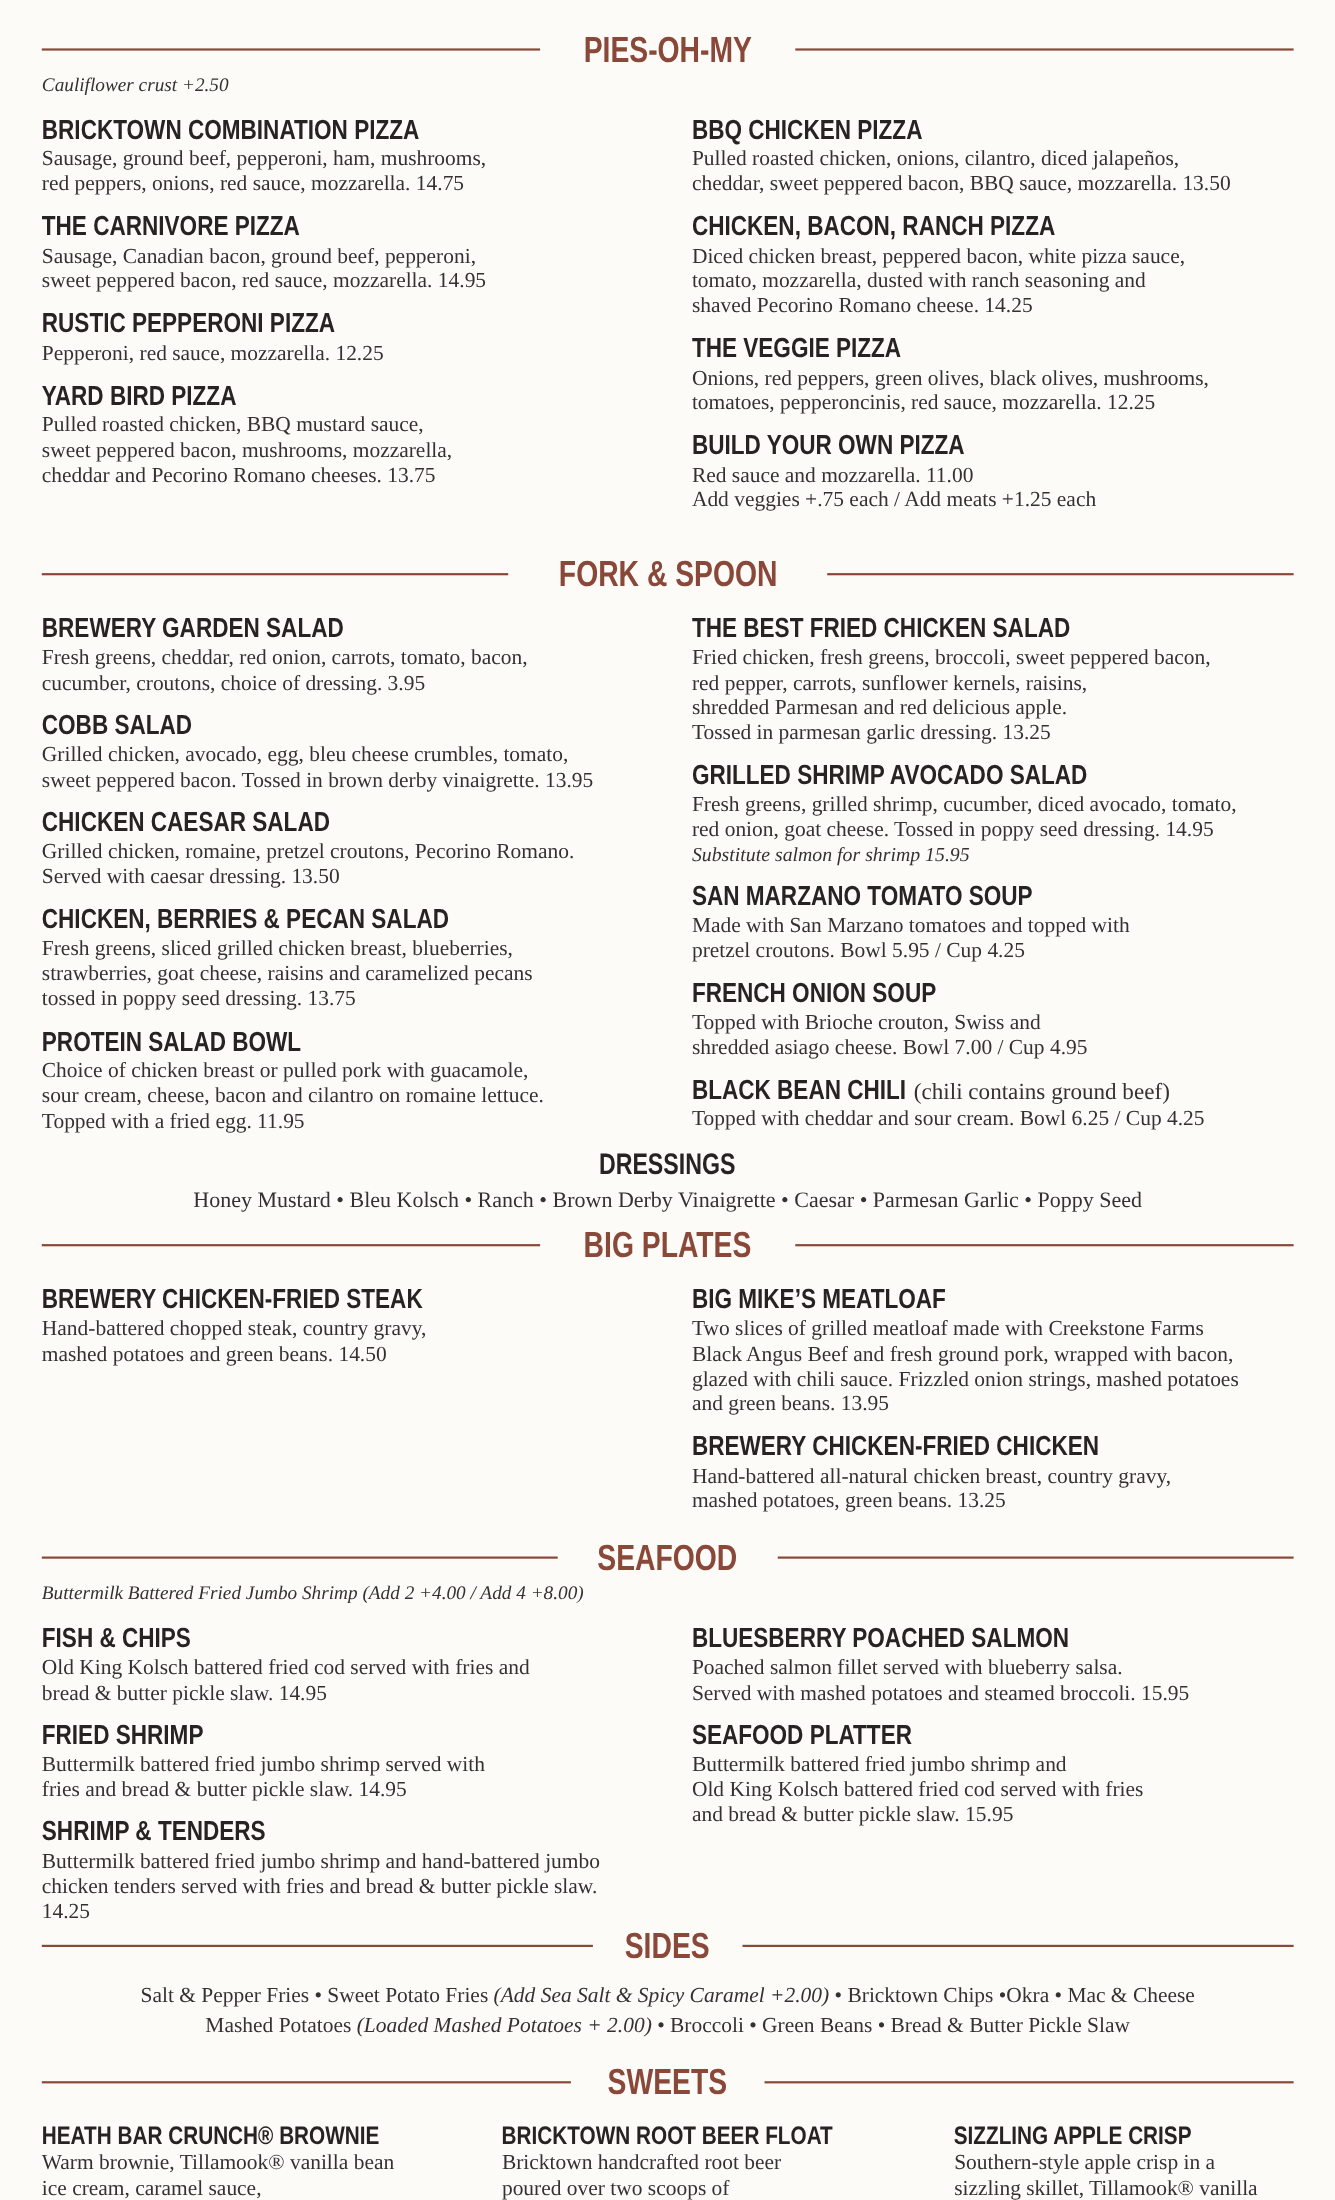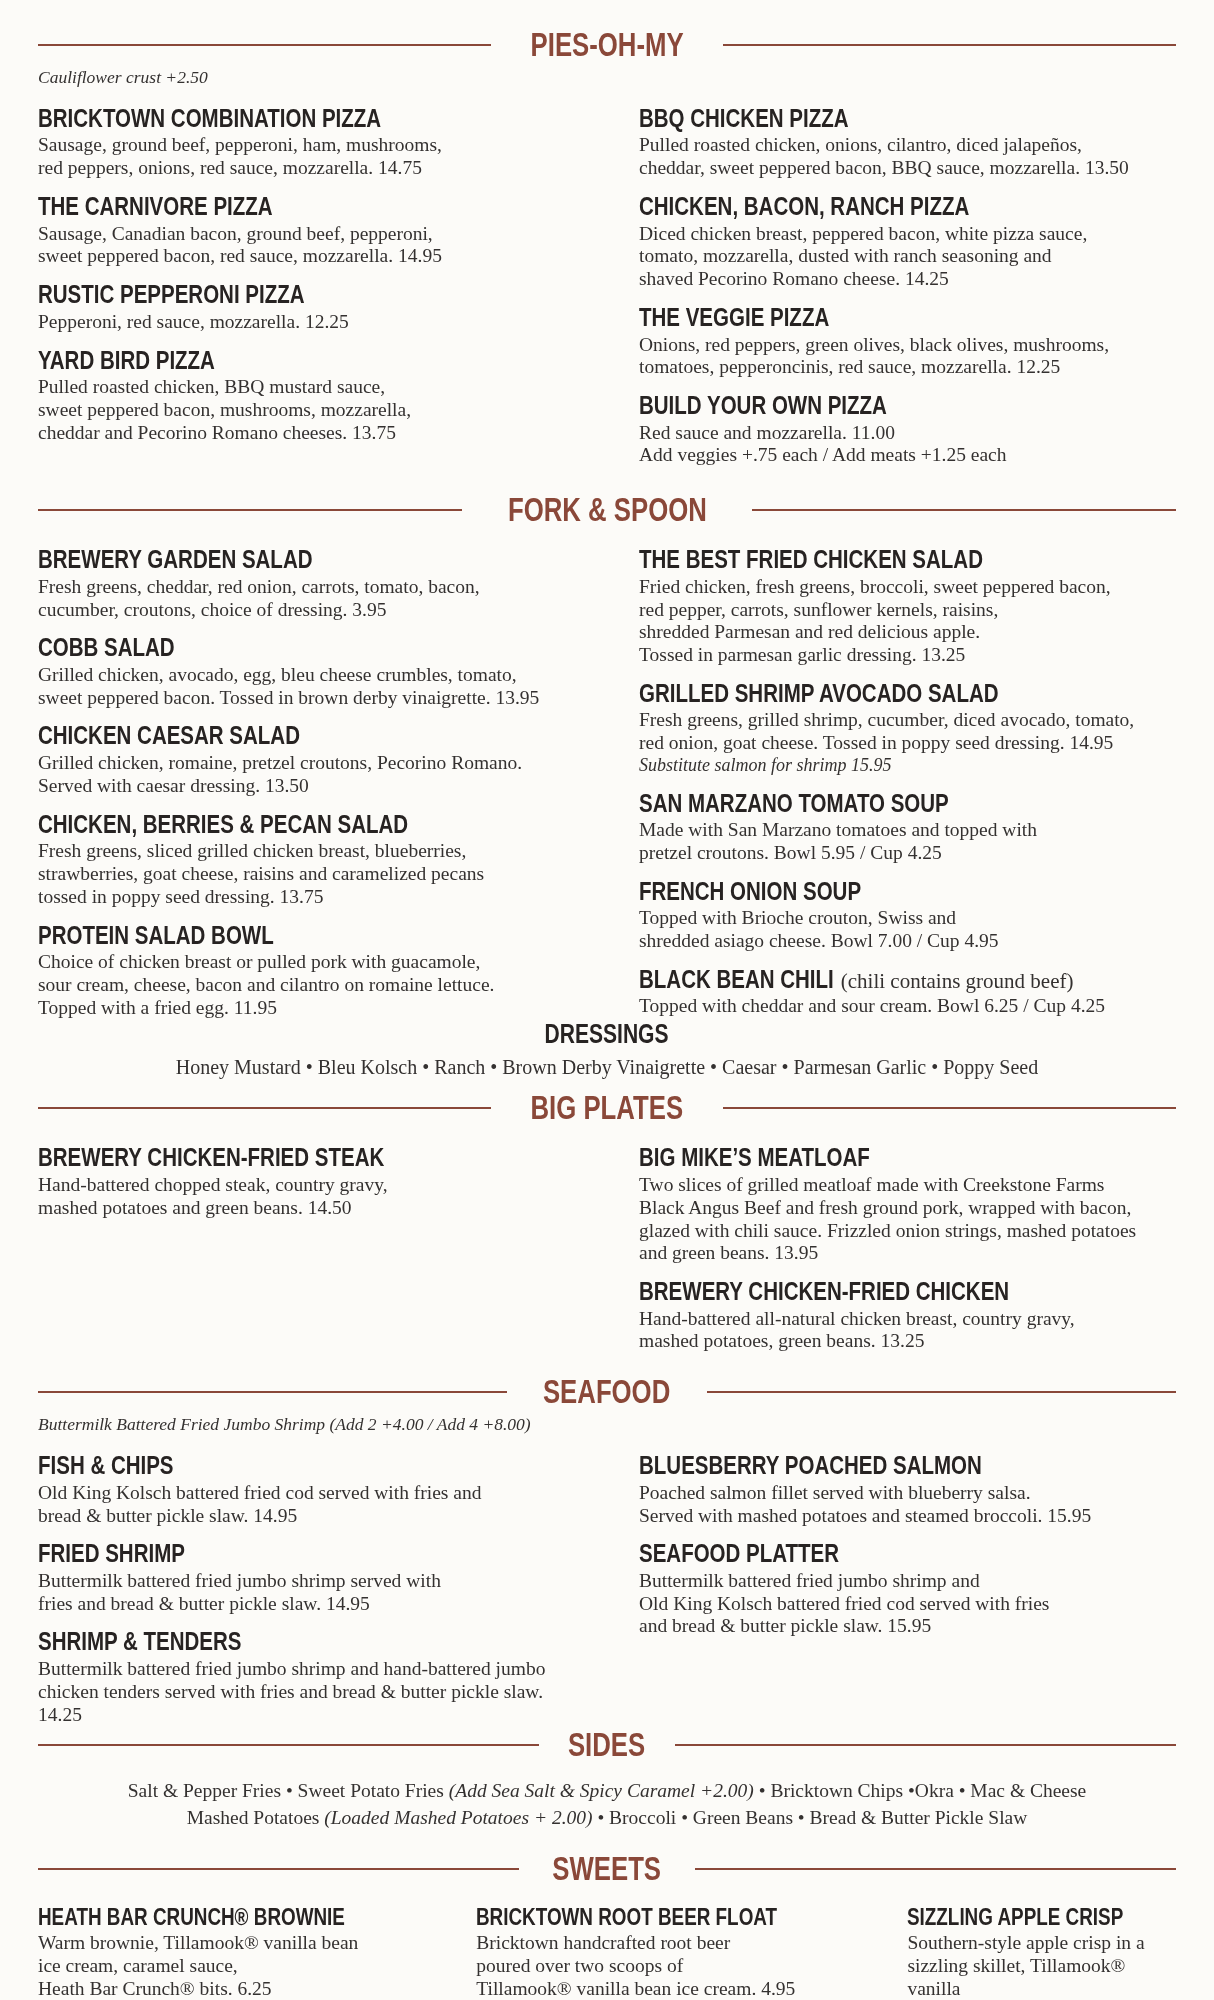--- a/index.html
+++ b/index.html
@@ -23,21 +23,21 @@
     font-family:"Liberation Sans", sans-serif;font-weight:bold;
     font-size:33px;line-height:1.15;color:var(--accent);
     white-space:nowrap;display:inline-block;transform:scaleX(.78);
   }
   .section-title.dark{color:var(--ink);font-size:27px;}
   .section-sub{
     text-align:left;font-style:italic;font-size:17.5px;color:var(--body);
     margin-top:3px;
   }
   
-  .cols{display:grid;column-gap:64px;margin-top:4px;}
+  .cols{display:grid;column-gap:44px;margin-top:4px;}
   .cols-2{grid-template-columns:1fr 1fr;}
   .cols-3{grid-template-columns:1fr 1fr 1fr;}
   .menu-item{margin-top:13px;}
   .item-name{
     font-family:"Liberation Sans", sans-serif;font-weight:bold;
     font-size:25px;line-height:1.1;color:var(--ink);
     white-space:nowrap;transform:scaleX(.82);transform-origin:0 50%;
   }
   .cols-3 .item-name{font-size:23px;}
   .name-note{
@@ -45,22 +45,22 @@
     font-size:21px;display:inline-block;transform:scaleX(1.22);transform-origin:0 50%;
     margin-left:8px;color:var(--body);
   }
   .item-desc{font-size:19.5px;line-height:1.17;white-space:pre-line;margin-top:2px;}
   .item-note{font-size:18px;font-style:italic;line-height:1.2;}
   
   .dressings-line{text-align:center;font-size:20px;margin-top:6px;padding-bottom:2px;}
   .sides-lines{margin-top:14px;text-align:center;font-size:19.5px;line-height:1.38;}
   .sides-line em{font-style:italic;}
   
-  .menu-section:nth-child(2){margin-top:24px;}
-  .menu-section:nth-child(3){margin-top:0;}
+  .menu-section:nth-child(2){margin-top:36px;}
+  .menu-section:nth-child(3){margin-top:12px;}
   .menu-section:nth-child(4){margin-top:8px;}
   .menu-section:nth-child(5){margin-top:20px;}
   .menu-section:nth-child(6){}
   .menu-section:nth-child(7){margin-top:18px;}
 </style>
 </head>
 <body>
 
 <div class="page">
   <div id="menu-root">

